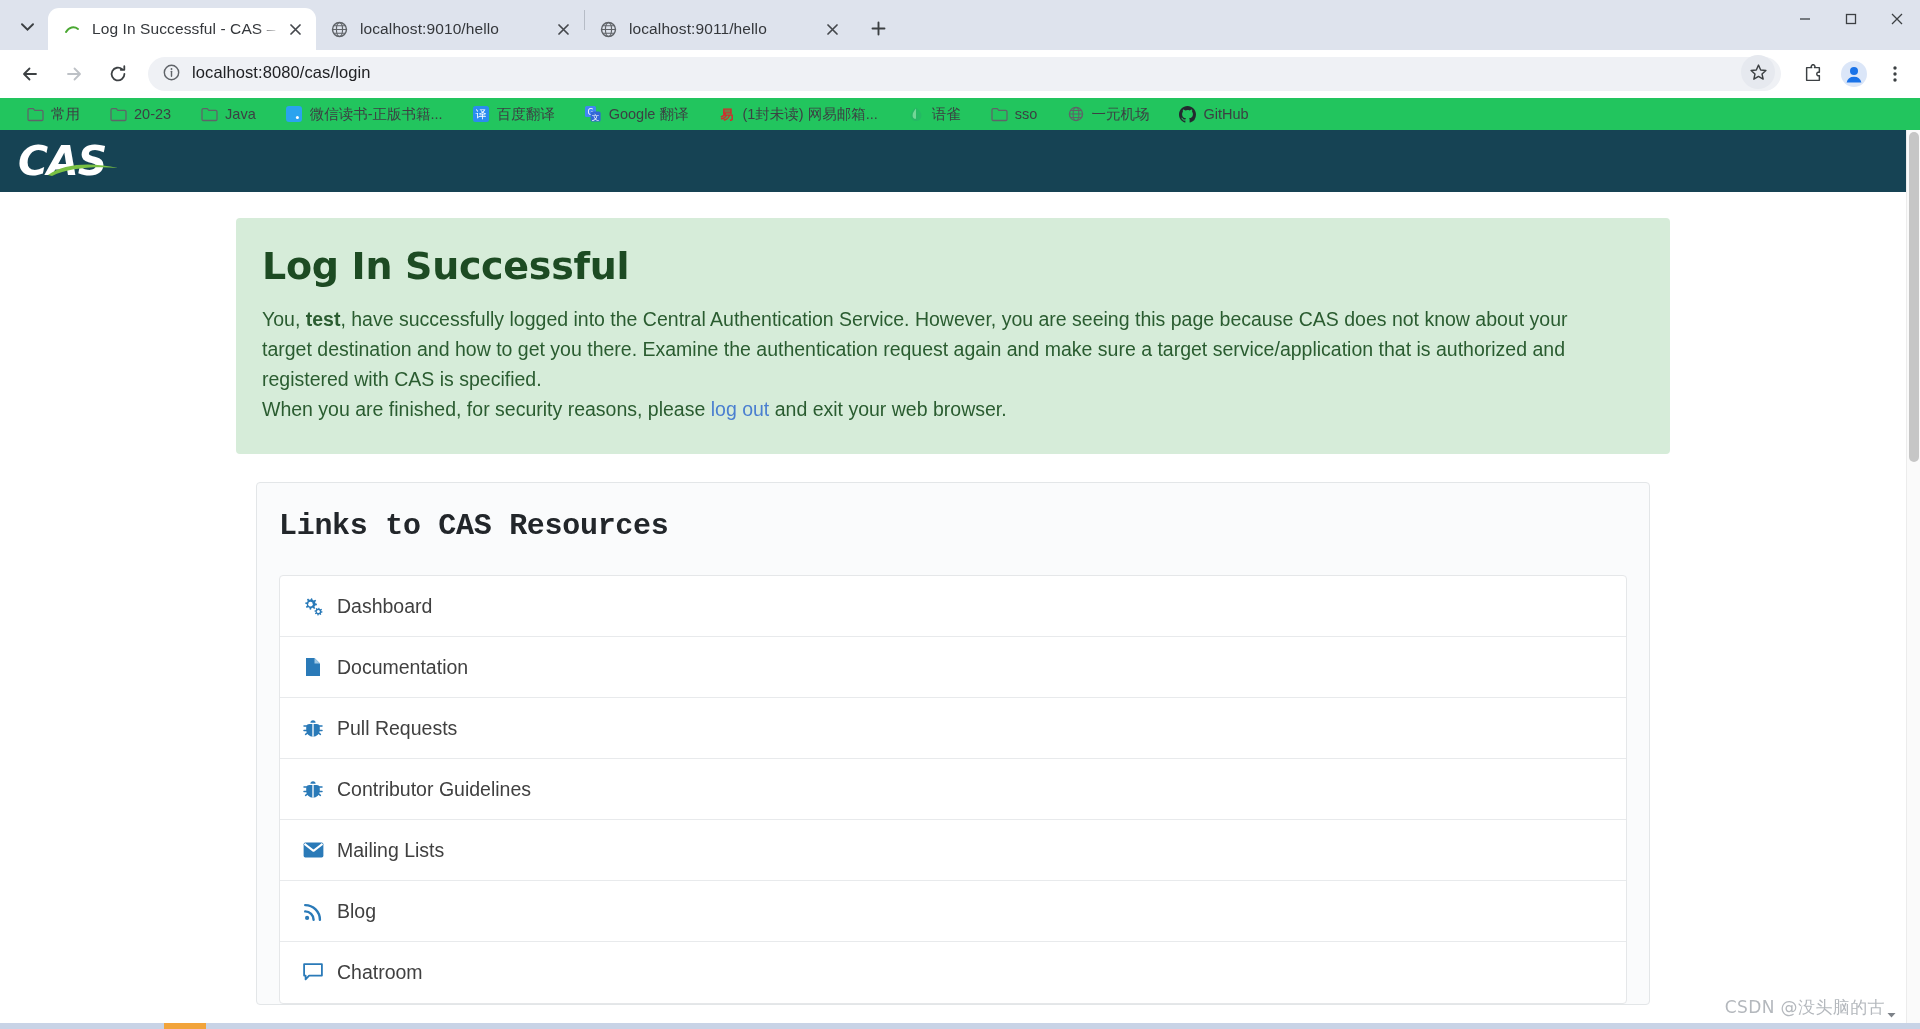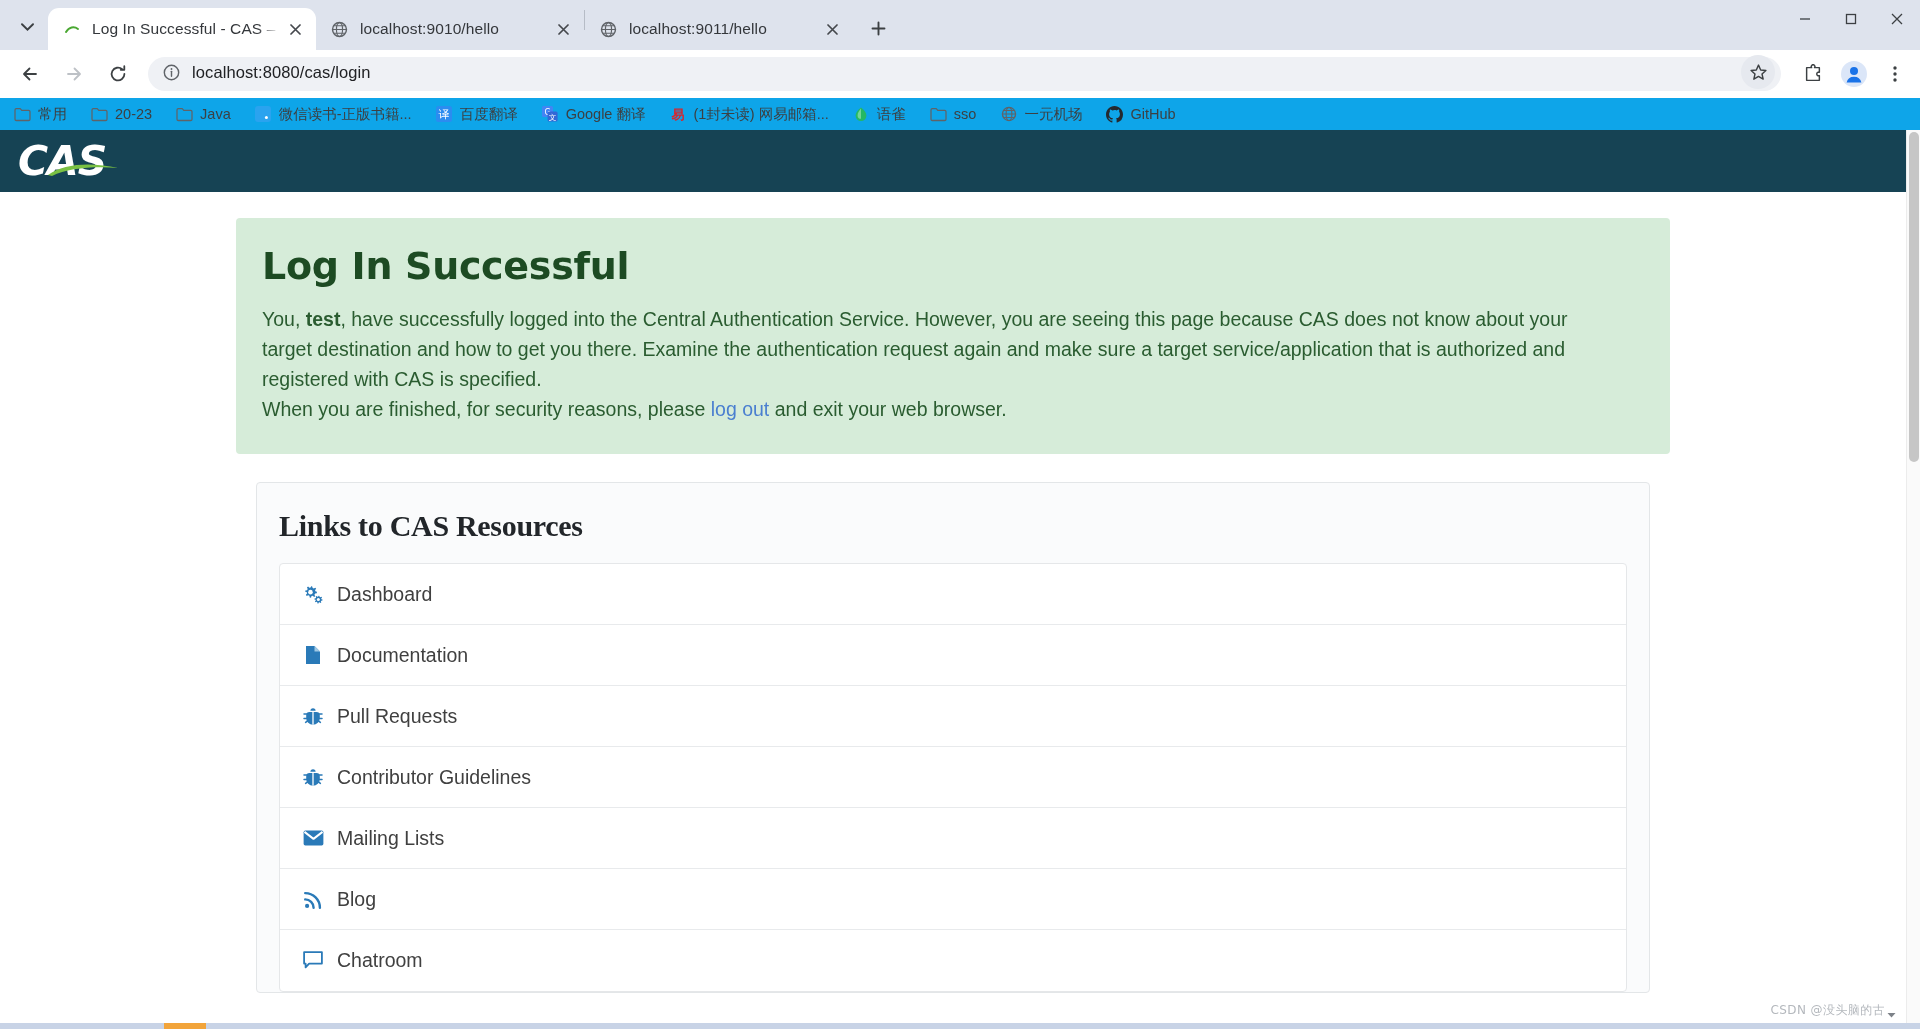--- a/index.html
+++ b/index.html
@@ -71,22 +71,22 @@
     align-items:center; justify-content:center; flex:0 0 22px; margin-right:10px;
   }
   .omnibox .url { font-size: 16.5px; color:#202124; letter-spacing: .1px; }
   .star-btn { width:34px; height:34px; border-radius:50%; display:flex; align-items:center;
     justify-content:center; background:#e6e9ef; margin-left:auto; cursor:pointer; }
   .tb-icon { width:34px; height:34px; border-radius:50%; margin-left: 7px;
     display:flex; align-items:center; justify-content:center; cursor:pointer; }
 
   
   .bookmarks {
-    height: 32px; flex:0 0 32px; background:#0ea5e9; display:flex; align-items:center;
-    padding: 0 6px; gap: 8px;
+    height: 32px; flex:0 0 32px; background:#22c55e; display:flex; align-items:center;
+    padding: 0 19px; gap: 14px;
   }
   .bm {
     display:flex; align-items:center; height:26px; padding: 0 8px; border-radius:5px;
     font-size: 14.5px; color:#3c4043; cursor:pointer; white-space:nowrap;
   }
   .bm .bm-ico { width:17px; height:17px; margin-right:7px; flex:0 0 17px;
     display:flex; align-items:center; justify-content:center; }
   .bm .bm-label { max-width: 170px; overflow:hidden; text-overflow:ellipsis; }
 
   
@@ -124,22 +124,22 @@
   }
   .alert-success p + p { }
   .alert-success b { font-weight: 700; }
   .alert-success a { color:#4a7fd0; text-decoration:none; }
 
   .panel {
     margin: 28px auto 0 auto; width: 1394px; background:#fafbfc;
     border: 1px solid #e3e6e8; border-radius: 4px; padding: 26px 22px 0 22px;
   }
   .panel h2 {
-    font-family: Liberation Serif, serif;
-    font-size: 30px; font-weight: 600; color:#22262a; margin-bottom: 20px;
+    font-family: Liberation Mono, monospace;
+    font-size: 30px; font-weight: 600; color:#22262a; margin-bottom: 32px;
     letter-spacing: -.3px;
   }
   .list-group { border: 1px solid #e5e7e9; border-radius: 4px; background:#fff; }
   .list-item {
     display:flex; align-items:center; height: 61px; padding: 0 22px;
     border-bottom: 1px solid #e8eaec; cursor:pointer;
   }
   .list-item:last-child { border-bottom: none; }
   .list-item .li-ico {
     width: 22px; flex:0 0 22px; margin-right: 13px; display:flex;
@@ -152,21 +152,21 @@
     position:absolute; top:0; right:0; width:14px; bottom:0; background:#fafafa;
     border-left: 1px solid #ececec;
   }
   .scrollbar .thumb {
     position:absolute; top: 2px; left: 2px; width: 10px; height: 330px;
     background:#c6c6c6; border-radius: 6px;
   }
 
   
   .watermark {
-    position:absolute; right: 24px; bottom: 10px; font-size: 12px; color:#b4b8bd;
+    position:absolute; right: 24px; bottom: 10px; font-size: 17px; color:#b4b8bd;
     letter-spacing: .4px; display:flex; align-items:flex-end; gap:2px;
     font-family: "DejaVu Sans", sans-serif; pointer-events:none;
   }
   
   .taskbar-sliver {
     position:absolute; left:0; right:0; bottom:0; height:6px; background:#c8d3e6;
   }
   .taskbar-sliver .seg { position:absolute; bottom:0; height:6px; background:#f2a43a; }
 </style>
 </head>

